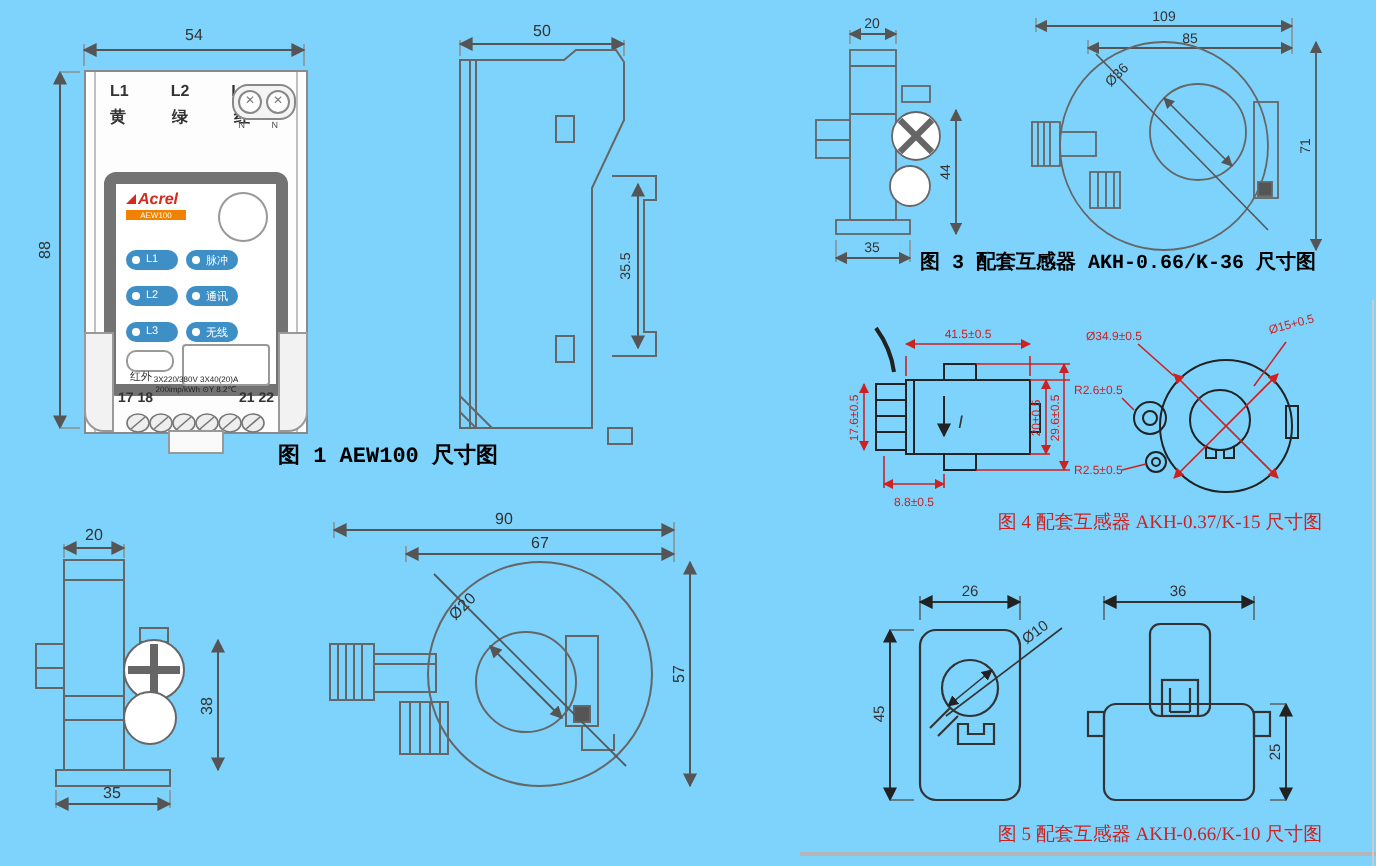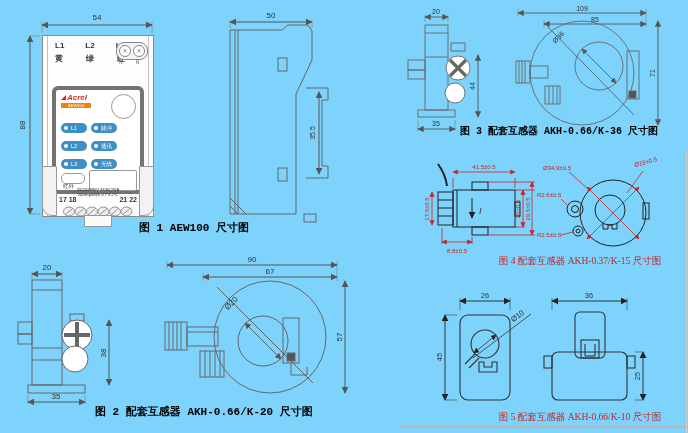--- a/index.html
+++ b/index.html
@@ -21,21 +21,21 @@
           border:1px solid #8a8a8a;background:#fdfdfd;}
   .vline{position:absolute;top:0;bottom:0;width:1px;background:#c0c0c0;}
   .ph-row{position:absolute;left:12px;top:5px;width:70px;display:flex;
           justify-content:space-between;font-size:8px;font-weight:bold;color:#333;}
   .ph-colors{top:17px;font-weight:bold;}
   .top-screws{position:absolute;right:5px;top:6px;width:30px;height:16px;border:1px solid #888;
           border-radius:8px;display:flex;align-items:center;justify-content:center;gap:2px;background:#f4f4f4;}
   .scr{width:10px;height:10px;border:1px solid #888;border-radius:50%;font-size:6px;line-height:10px;
        text-align:center;color:#777;background:#fff;}
   .nn{position:absolute;right:8px;top:24px;font-size:4.5px;letter-spacing:6px;color:#555;}
-  .panel{position:absolute;left:9px;right:9px;top:50px;height:100px;border:4px solid #737373;
+  .panel{position:absolute;left:9px;right:9px;top:50px;height:100px;border:6px solid #737373;
          border-radius:6px;background:#fff;}
   .brand{position:absolute;left:5px;top:3px;font-size:8px;font-weight:bold;font-style:italic;color:#d42b1e;
          display:flex;align-items:center;}
   .lmark{display:inline-block;width:5px;height:5px;background:#d42b1e;margin-right:1px;
          clip-path:polygon(0 100%,100% 0,100% 100%);}
   .banner{position:absolute;left:5px;top:13px;width:30px;height:5px;background:#f08200;color:#fff;
           font-size:4px;line-height:5px;text-align:center;overflow:hidden;}
   .pcircle{position:absolute;right:4px;top:4px;width:23px;height:23px;border:1px solid #999;border-radius:50%;}
   .led-rows{position:absolute;left:5px;top:33px;right:3px;}
   .lrow{display:flex;gap:4px;margin-bottom:8px;}
@@ -242,21 +242,20 @@
       <path d="M136,108 L136,120 L152,120 L152,112"></path>
       <rect x="132" y="98" width="8" height="8" fill="#555"></rect>
     </g>
     <line x1="62" y1="32" x2="158" y2="128" stroke="#555" stroke-width="0.9"></line>
     <line x1="108" y1="86" x2="90" y2="68" stroke="#555" stroke-width="0.9" marker-end="url(#mA)"></line>
     <line x1="108" y1="86" x2="126" y2="104" stroke="#555" stroke-width="0.9" marker-end="url(#mA)"></line>
     <text class="dt" x="78" y="50" text-anchor="middle" transform="rotate(-45 78 50)">Ø20</text>
     <line x1="190" y1="26" x2="190" y2="138" stroke="#555" stroke-width="1" marker-start="url(#mA)" marker-end="url(#mA)"></line>
     <text class="dt" x="187" y="82" text-anchor="middle" transform="rotate(-90 187 82)">57</text>
   </svg>
-  <div class="abs cap" style="left:95px;top:404px;width:185px">图 2 配套互感器 AKH-0.66/K-20 尺寸图</div>
 
   <svg class="abs" style="left:402px;top:5px" width="95" height="128">
     <line x1="23" y1="10" x2="23" y2="17" stroke="#888" stroke-width="0.7"></line>
     <line x1="46" y1="10" x2="46" y2="17" stroke="#888" stroke-width="0.7"></line>
     <line x1="23" y1="12" x2="46" y2="12" stroke="#555" stroke-width="0.9" marker-start="url(#mA)" marker-end="url(#mA)"></line>
     <text class="dts" x="34" y="9" text-anchor="middle">20</text>
     <g stroke="#666" fill="none" stroke-width="0.9">
       <rect x="23" y="20" width="23" height="85"></rect>
       <line x1="23" y1="28" x2="46" y2="28"></line>
         <line x1="23" y1="52" x2="46" y2="52"></line>

